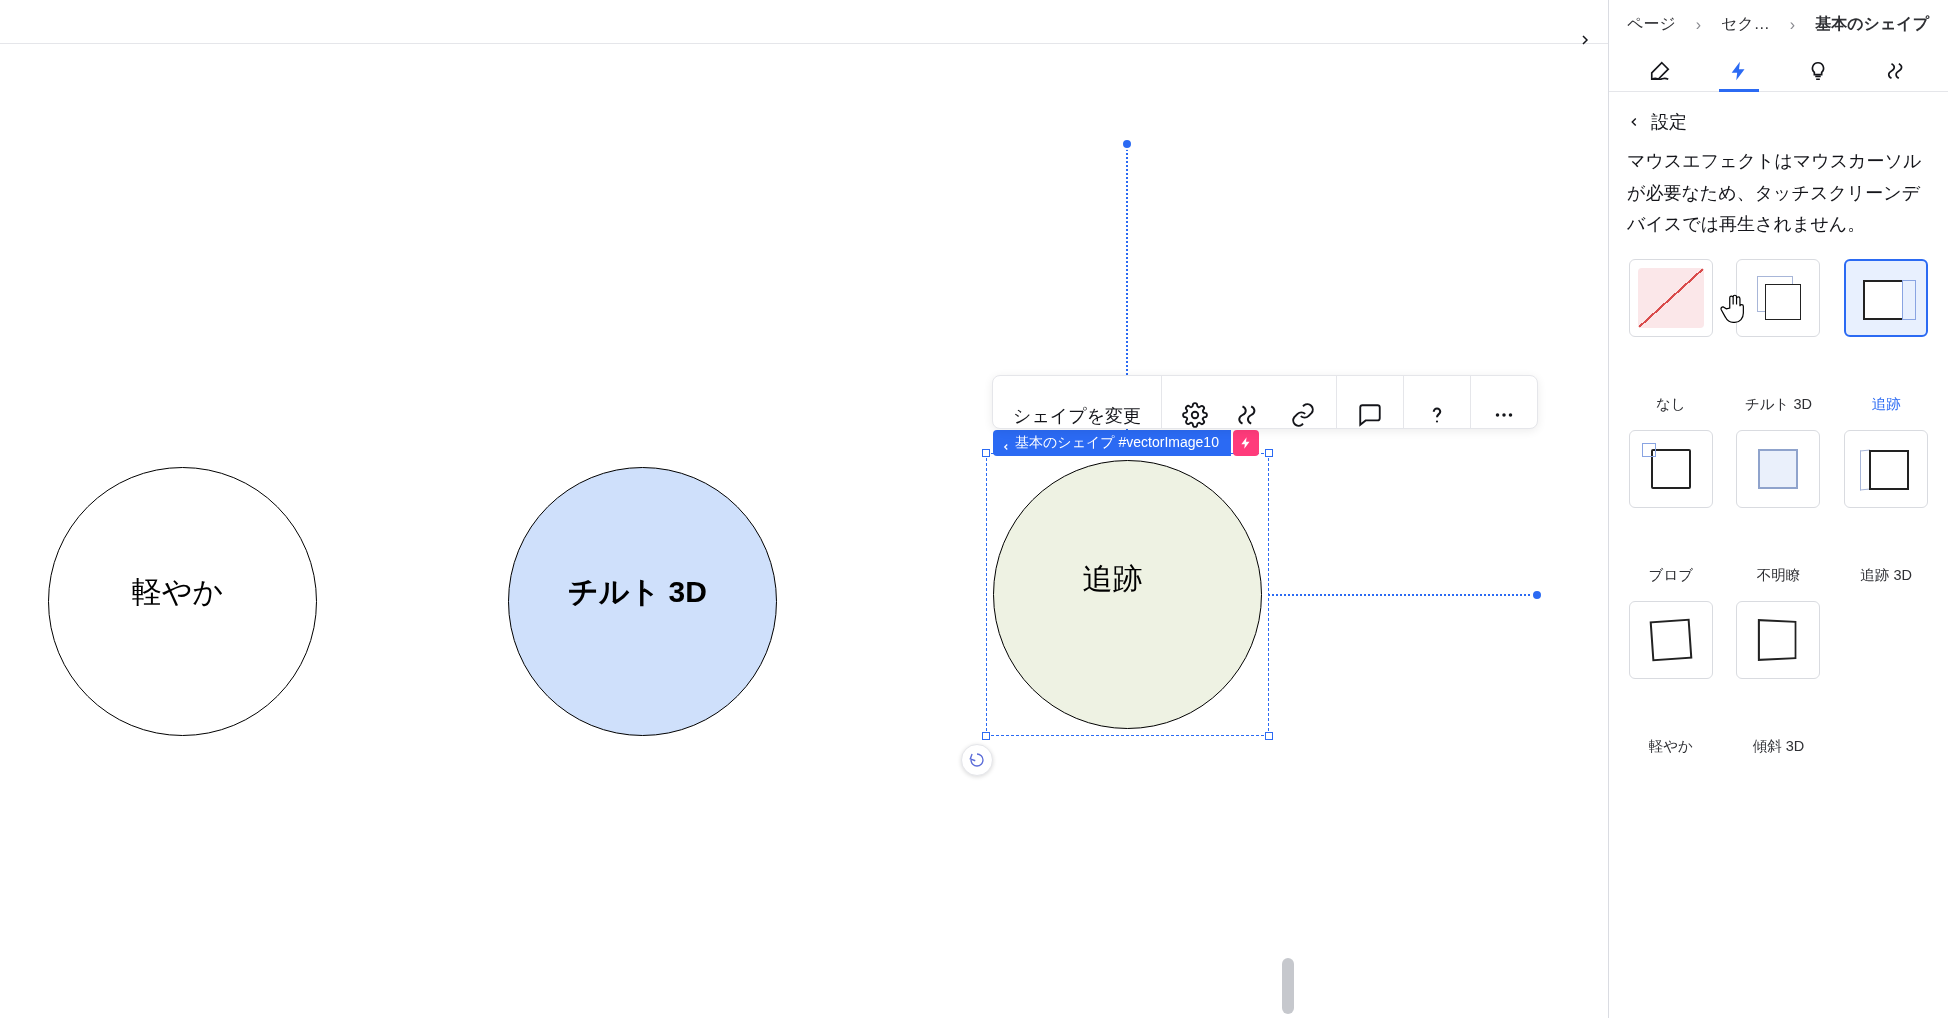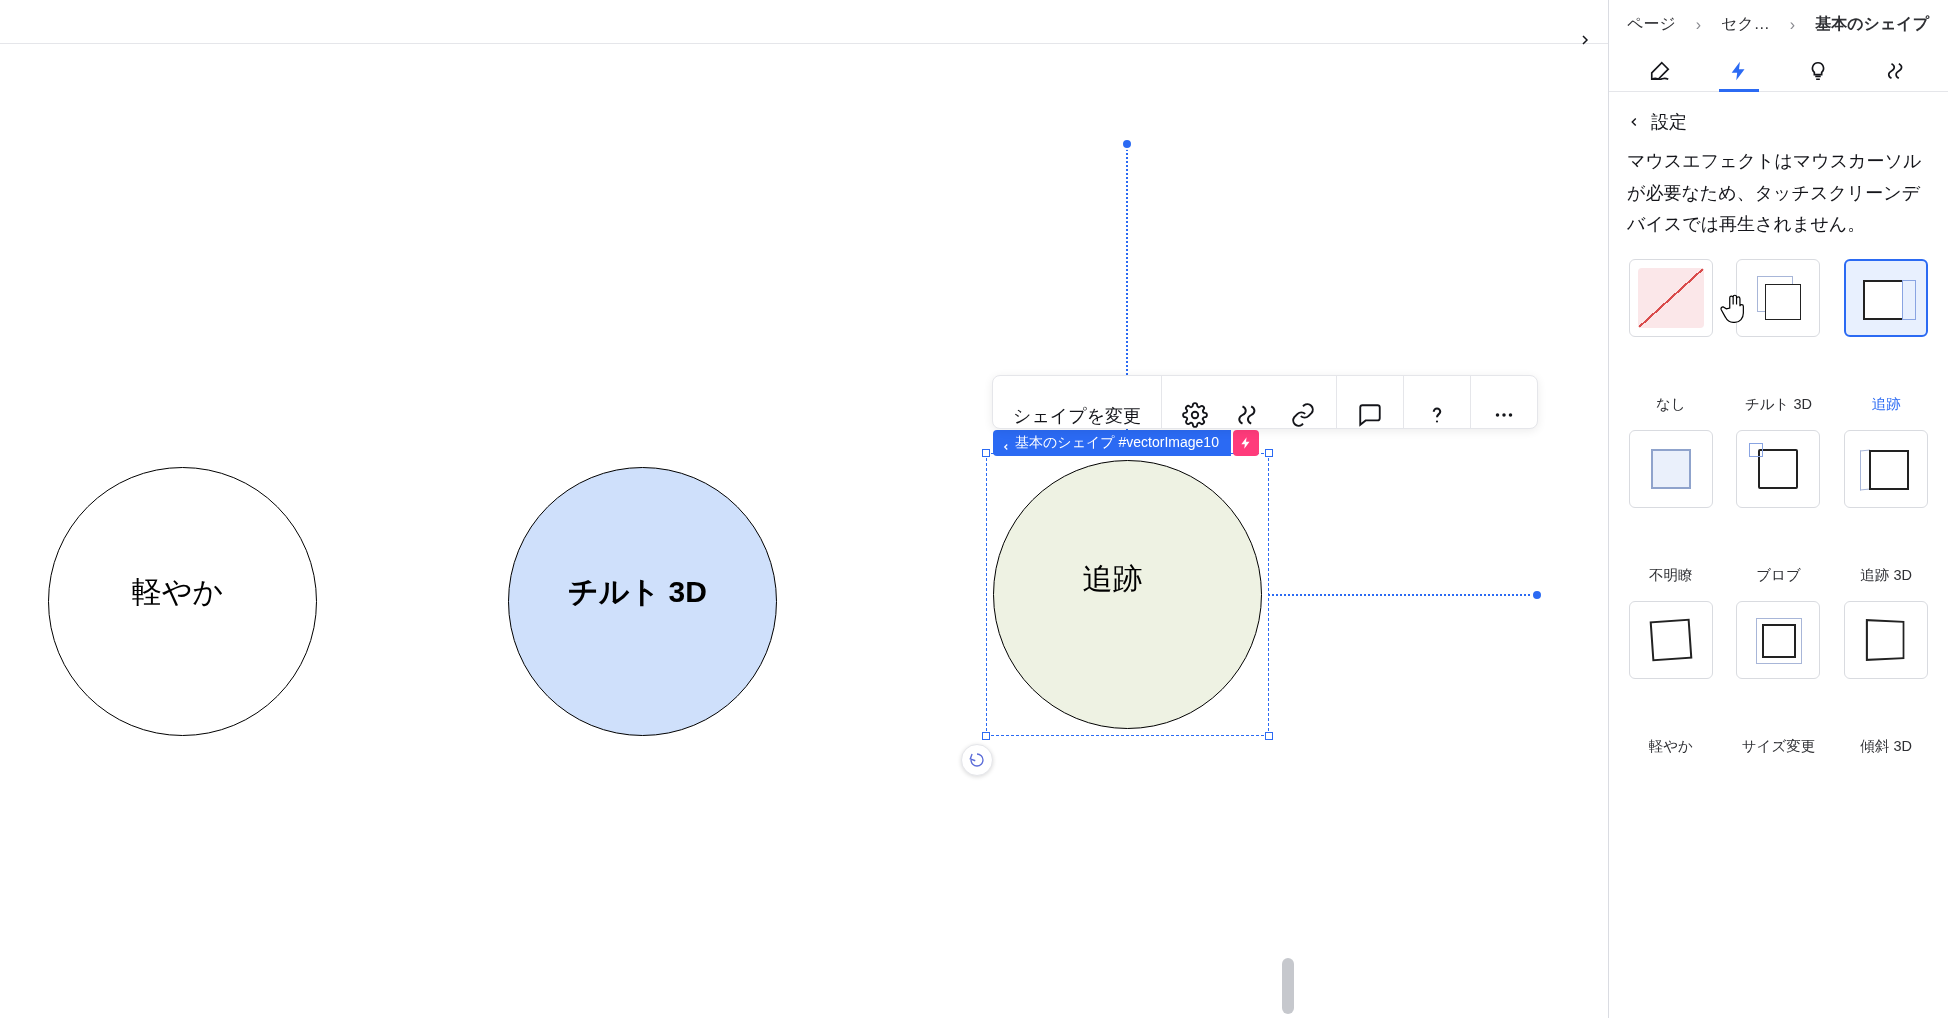--- a/index.html
+++ b/index.html
@@ -353,52 +353,45 @@
         </div>
       <div class="fx selected">
           <div class="sw sw-follow">
             <div class="a"></div>
             <div class="b"></div>
           </div>
           <div class="lab">追跡</div>
         </div>
 
       <div class="fx">
-          <div class="sw sw-blur">
-            <div class="a"></div>
-          </div>
-          <div class="lab">不明瞭</div>
-        </div>
-      <div class="fx">
           <div class="sw sw-blob" style="position:relative">
             <div class="b"></div>
             <div class="a"></div>
           </div>
           <div class="lab">ブロブ</div>
         </div>
       <div class="fx">
+          <div class="sw sw-blur">
+            <div class="a"></div>
+          </div>
+          <div class="lab">不明瞭</div>
+        </div>
+      <div class="fx">
           <div class="sw sw-follow3d">
             <div class="b"></div>
             <div class="a"></div>
           </div>
           <div class="lab">追跡 3D</div>
         </div>
 
       <div class="fx">
           <div class="sw sw-light">
             <div class="a"></div>
           </div>
           <div class="lab">軽やか</div>
-        </div>
-      <div class="fx">
-          <div class="sw sw-size">
-            <div class="a"></div>
-            <div class="b"></div>
-          </div>
-          <div class="lab">サイズ変更</div>
         </div>
       <div class="fx">
           <div class="sw sw-skew3d">
             <div class="a"></div>
           </div>
           <div class="lab">傾斜 3D</div>
         </div>
 
     </div>
   </div>

